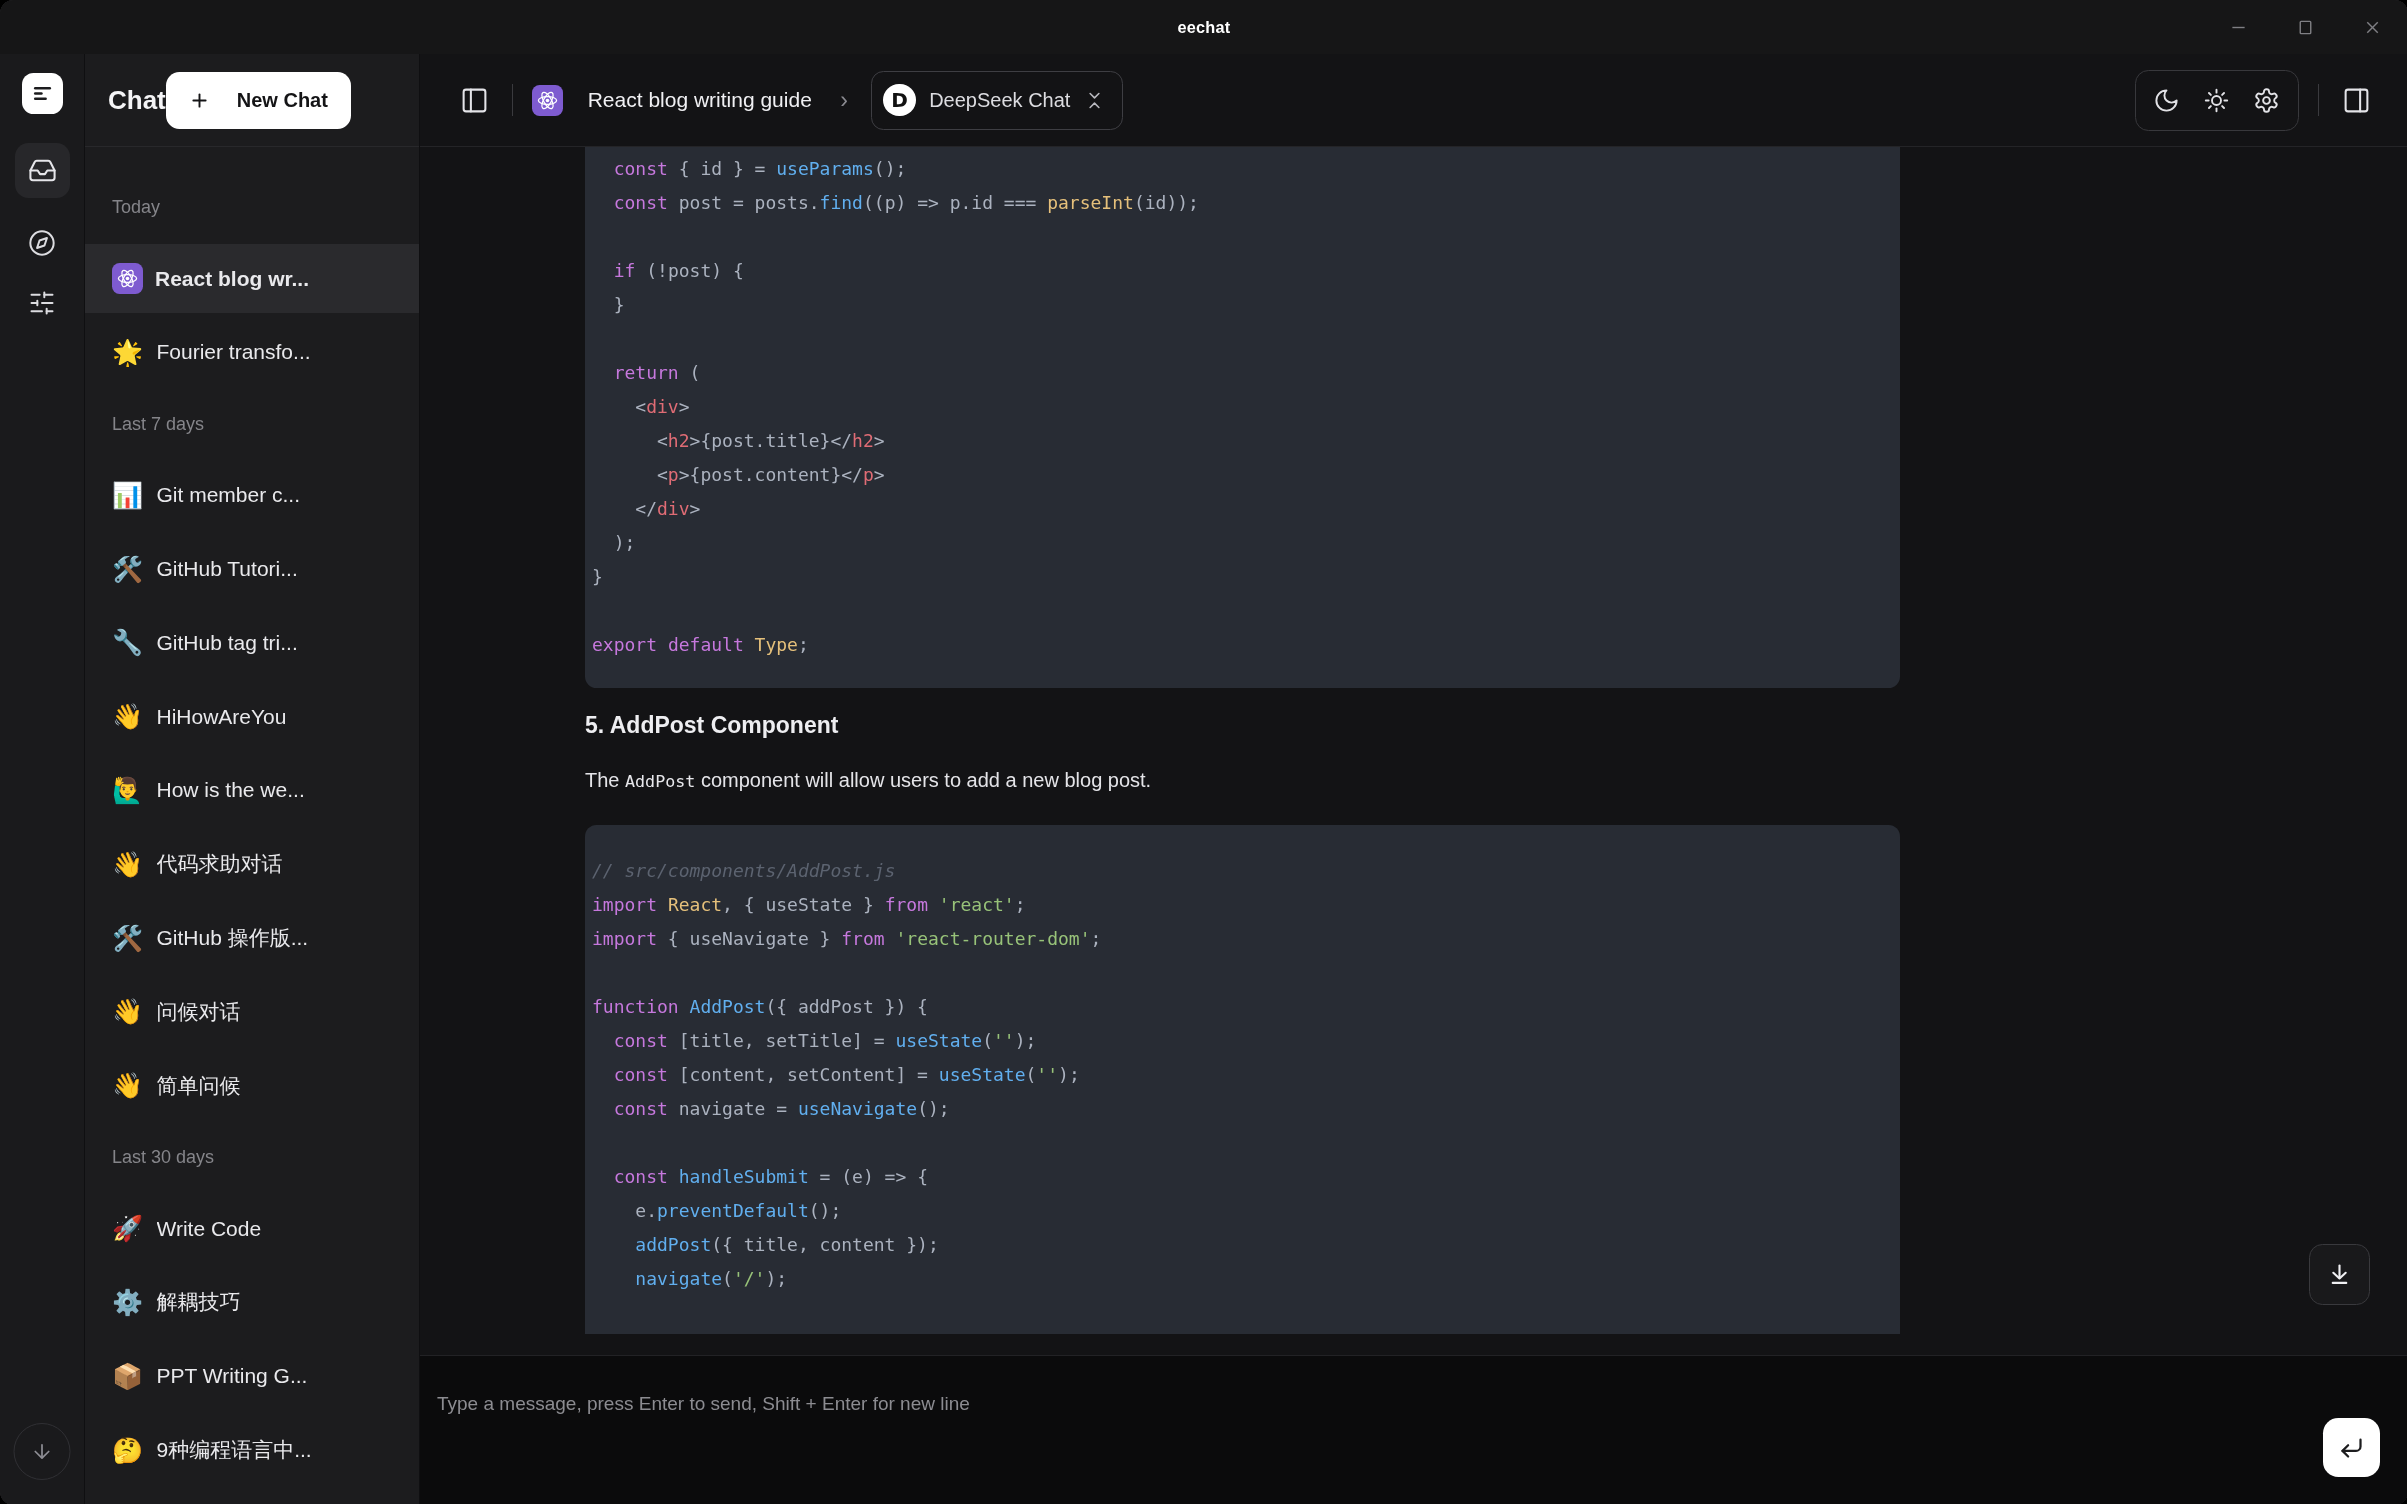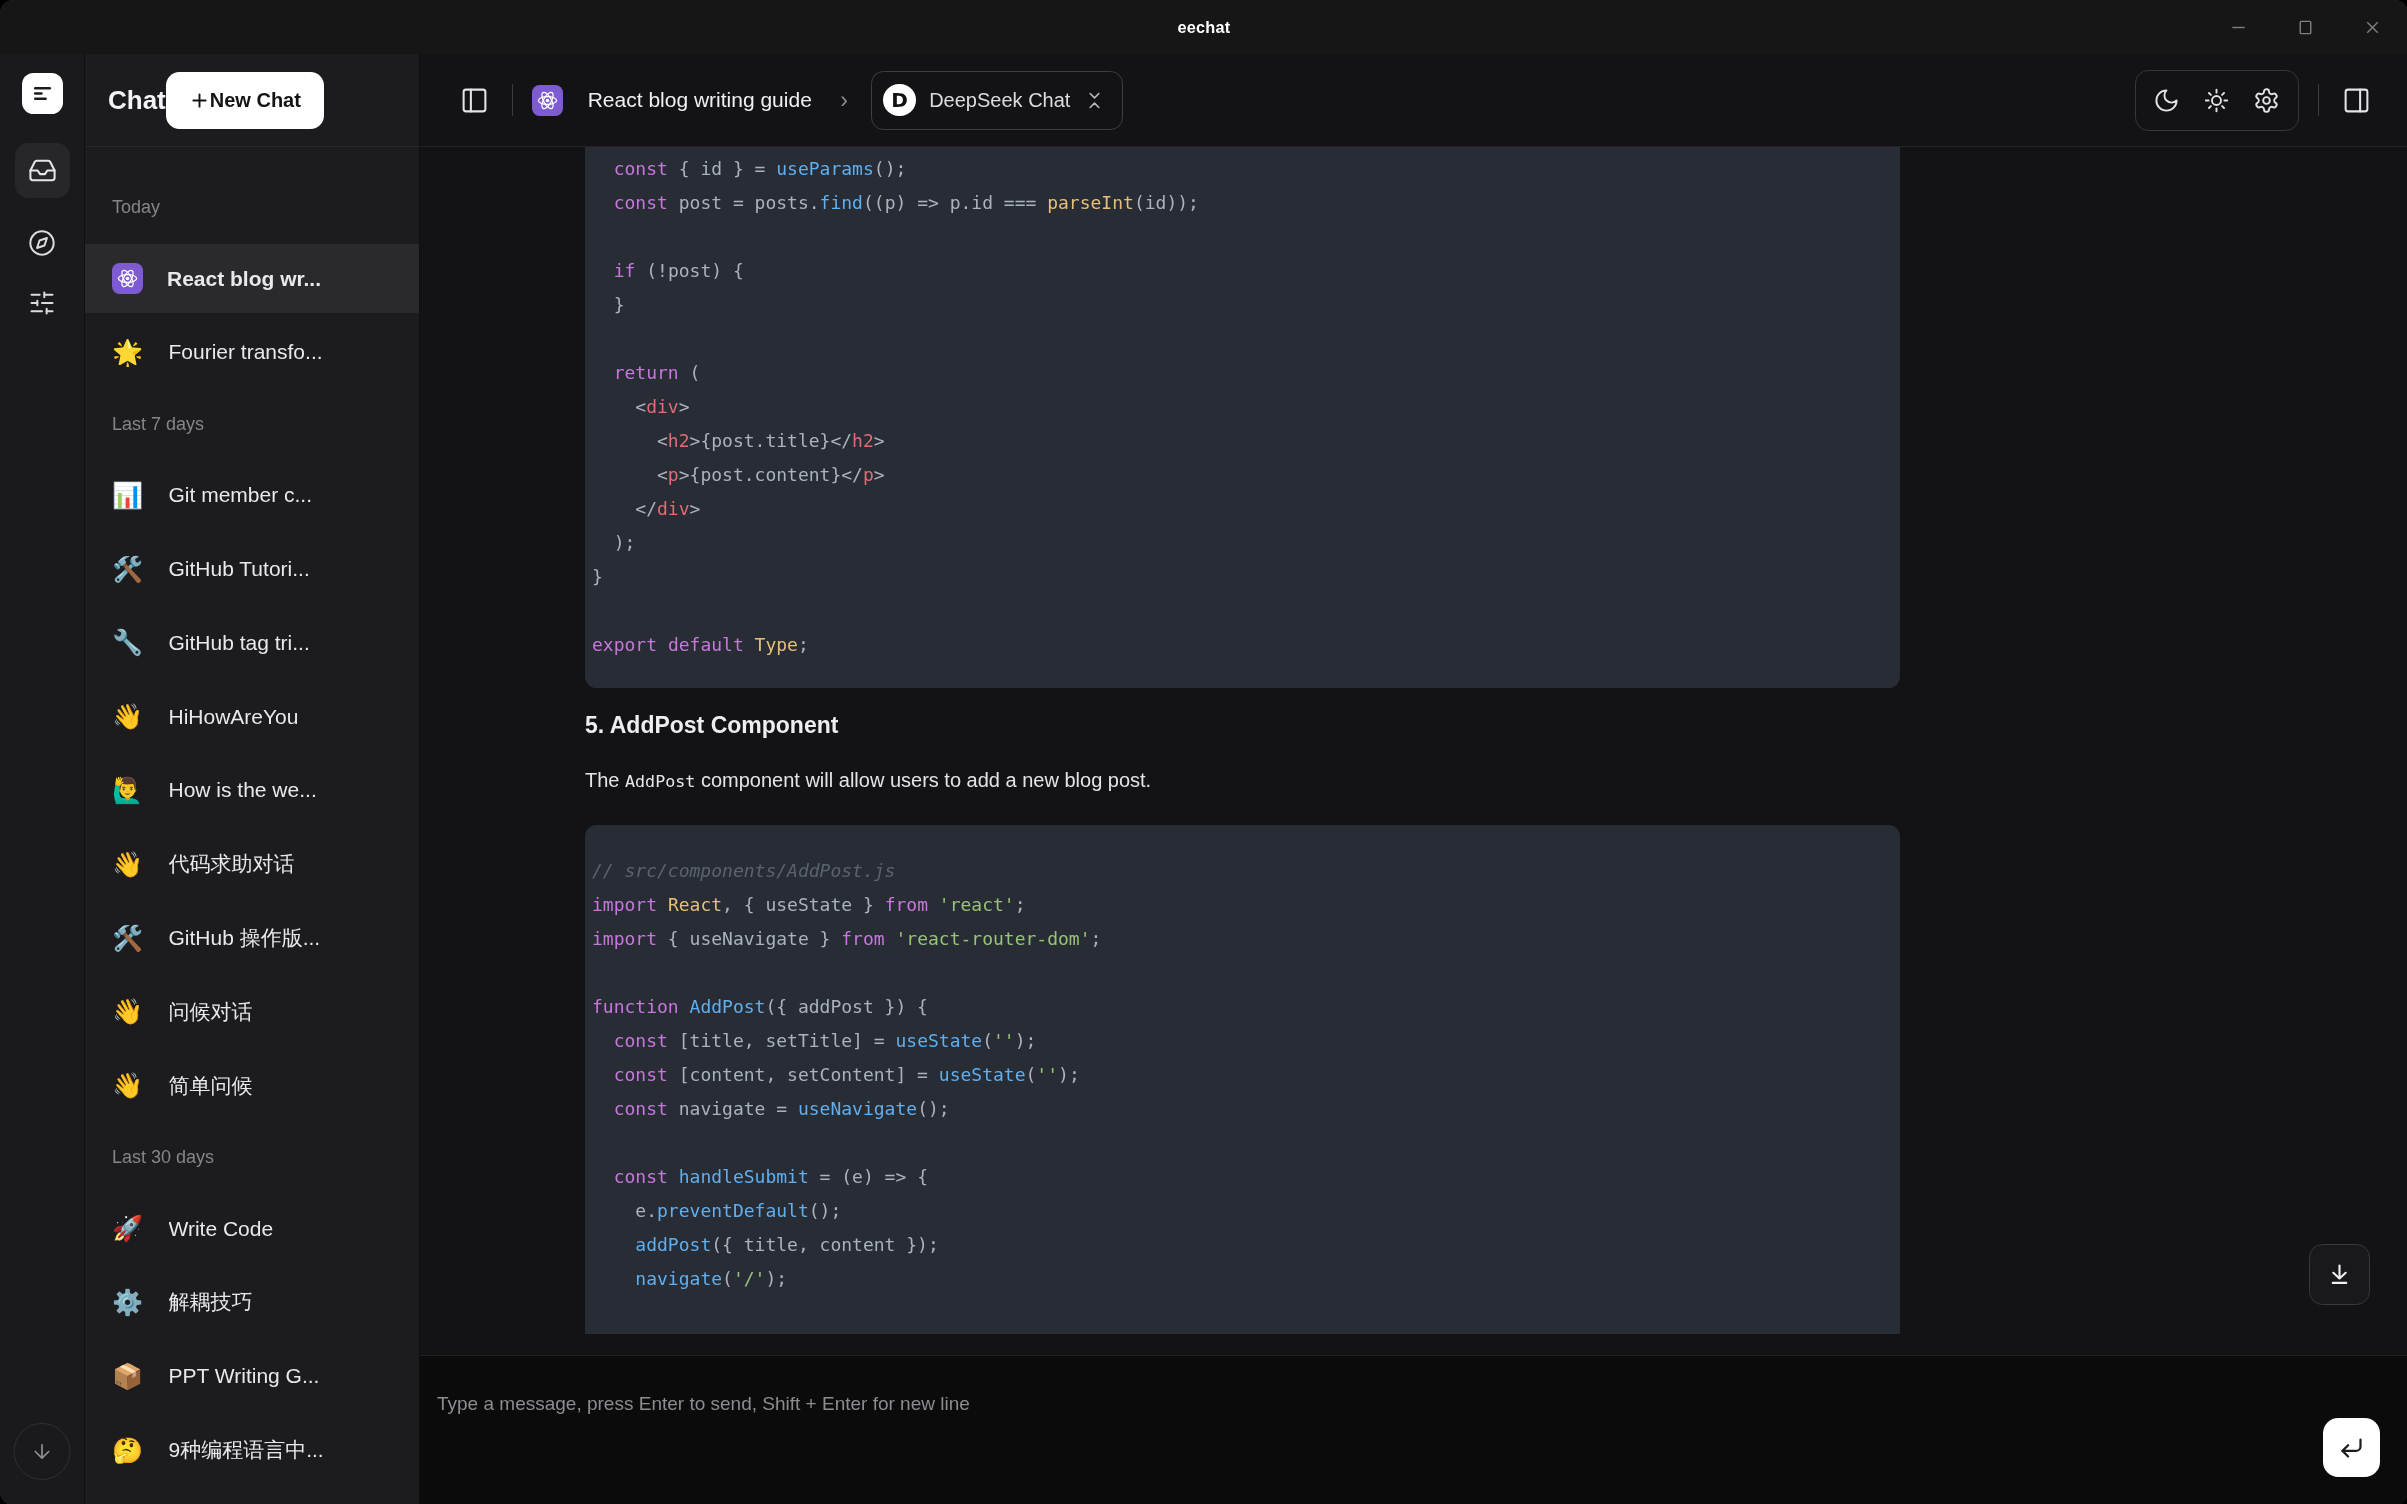--- a/index.html
+++ b/index.html
@@ -21,25 +21,25 @@
   .rail-btn.active{background:#27272a;}
   .rail-btn svg{width:29px;height:29px;stroke:#e6e6ea;stroke-width:1.7;fill:none;stroke-linecap:round;stroke-linejoin:round;}
   .rail-icon{margin-top:29px;width:31px;height:31px;display:flex;align-items:center;justify-content:center;}
   .rail-icon svg{width:28px;height:28px;stroke:#dcdce0;stroke-width:1.7;fill:none;stroke-linecap:round;stroke-linejoin:round;}
   .rail-bottom{position:absolute;bottom:25px;left:50%;transform:translateX(-50%);width:55px;height:55px;border-radius:50%;border:1px solid #303034;display:flex;align-items:center;justify-content:center;background:transparent;}
   .rail-bottom svg{width:23px;height:23px;stroke:#8e8e95;stroke-width:1.8;fill:none;stroke-linecap:round;stroke-linejoin:round;}
   
   .sidebar{width:334px;flex:none;background:#1c1c1e;border-right:1px solid #0f0f11;display:flex;flex-direction:column;min-height:0;}
   .sidebar-header{height:92px;flex:none;border-bottom:1px solid #28282b;display:flex;align-items:center;padding:0 21px 0 23px;}
   .sidebar-title{font-size:26px;font-weight:bold;color:#f4f4f6;}
-  .new-chat-btn{height:57px;padding:0 23px;border-radius:13.4px;background:#fff;color:#141416;font-size:20px;font-weight:600;display:flex;align-items:center;gap:0;border:none;cursor:pointer;}
+  .new-chat-btn{height:57px;padding:0 23px;border-radius:13.4px;background:#fff;color:#141416;font-size:20px;font-weight:600;display:flex;align-items:center;gap:27px;border:none;cursor:pointer;}
   .new-chat-btn svg{width:21px;height:21px;stroke:#141416;stroke-width:2.2;fill:none;stroke-linecap:round;}
   .sidebar-list{flex:1;overflow:hidden;padding-top:23px;}
   .section-label{margin:27px 0 26px 0;padding-left:27px;height:21px;line-height:21px;font-size:18px;color:#85858a;}
-  .side-item{height:69px;margin-bottom:4.8px;display:flex;align-items:center;padding-left:27px;gap:24px;font-size:21px;color:#e9e9ec;cursor:pointer;}
+  .side-item{height:69px;margin-bottom:4.8px;display:flex;align-items:center;padding-left:27px;gap:12px;font-size:21px;color:#e9e9ec;cursor:pointer;}
   .side-item.selected{background:#2a2a2d;font-weight:bold;}
   .side-item .emoji{width:32.5px;text-align:center;font-size:25px;flex:none;font-family:"DejaVu Sans",sans-serif;}
   .side-item-label{white-space:nowrap;overflow:hidden;}
   .react-badge{width:31px;height:31px;border-radius:7.6px;background:#7e5bd0;display:flex;align-items:center;justify-content:center;flex:none;}
   .react-badge svg{width:23px;height:23px;}
   
   .main{flex:1;display:flex;flex-direction:column;background:#131315;position:relative;min-width:0;}
   .main-header{height:92px;flex:none;border-bottom:1px solid #242427;display:flex;align-items:center;padding:0 32.5px 0 35px;gap:19px;}
   .hdr-icon{width:38px;height:38px;display:flex;align-items:center;justify-content:center;}
   .hdr-icon svg{width:29px;height:29px;stroke:#e4e4e8;stroke-width:1.7;fill:none;stroke-linecap:round;stroke-linejoin:round;}

